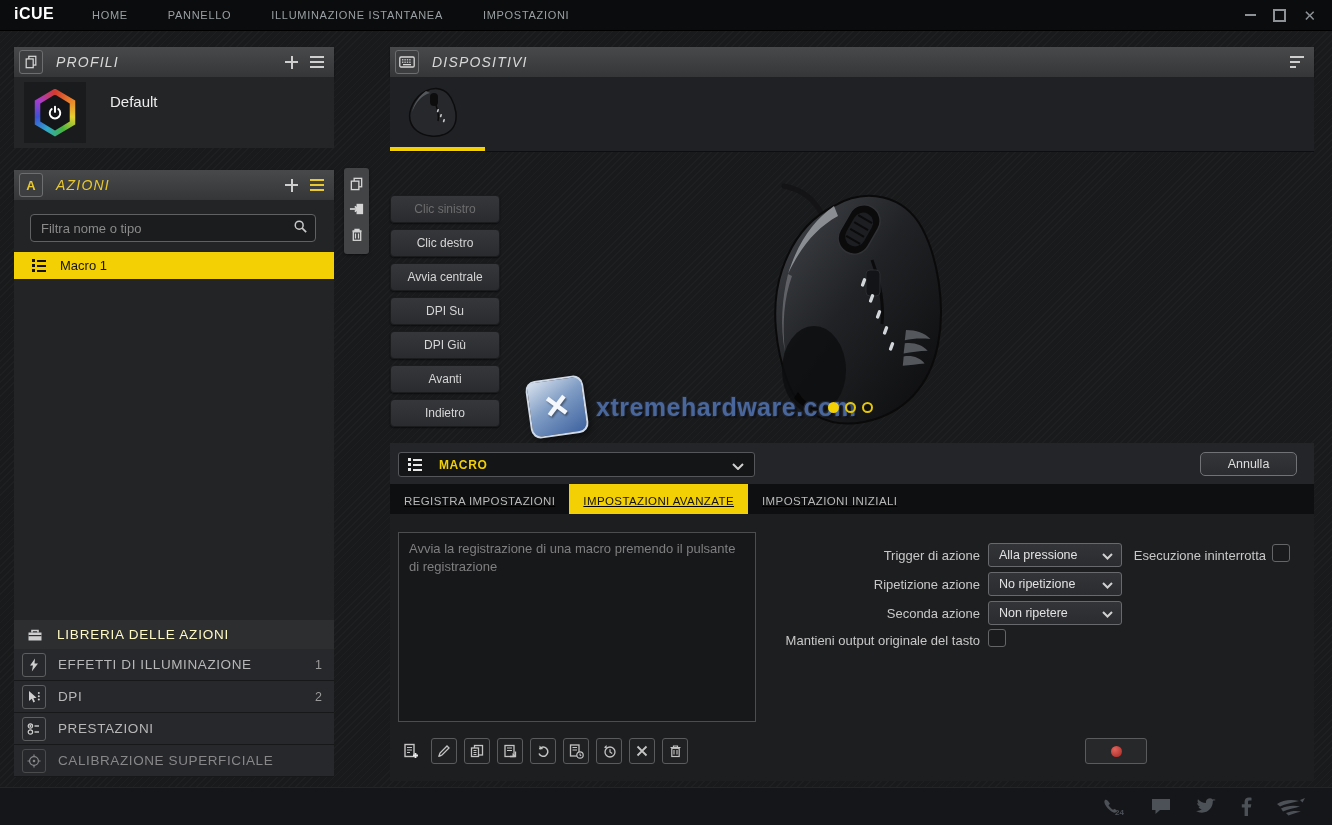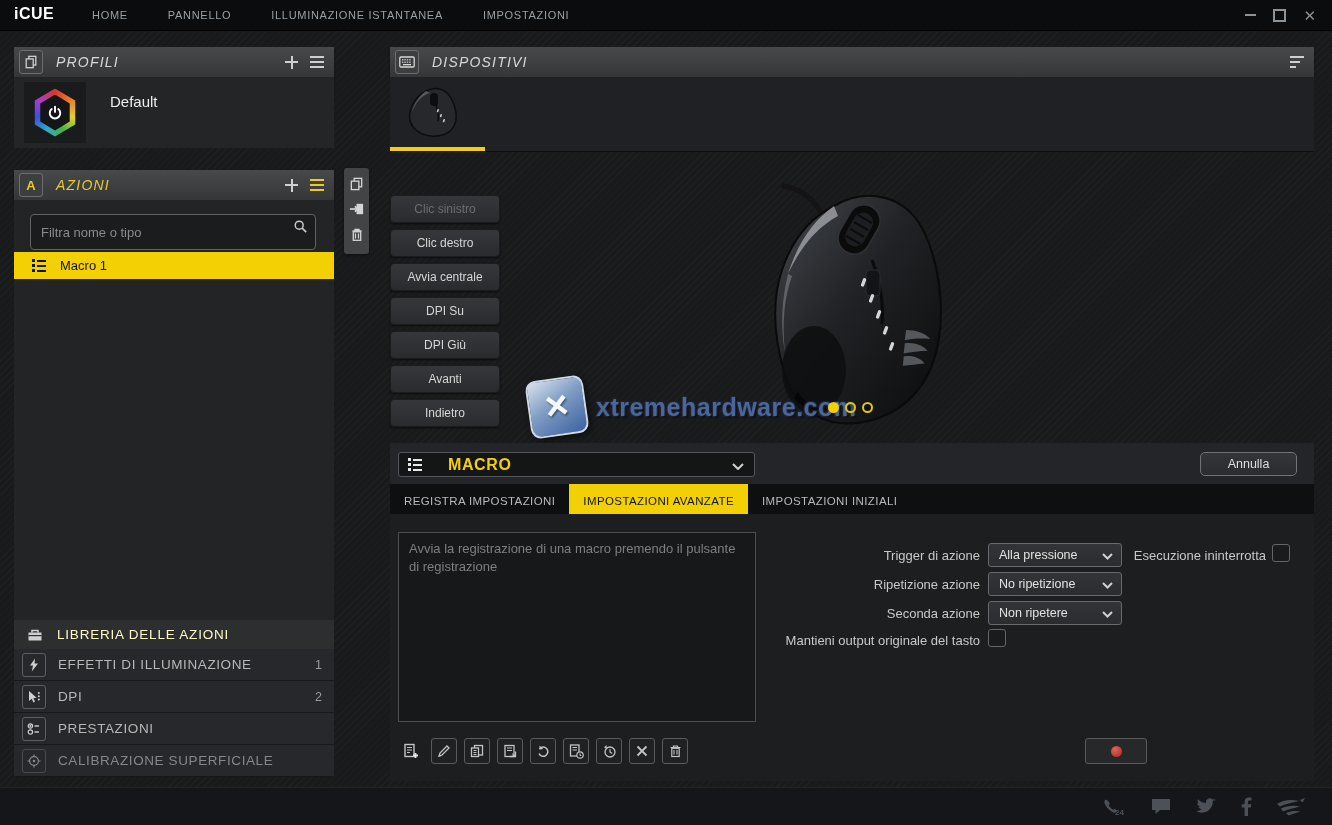--- a/index.html
+++ b/index.html
@@ -41,21 +41,21 @@
   .profile-logo-box{position:absolute;left:10px;top:5px;width:62px;height:61px;background:#1a1b1d;
                     display:flex;align-items:center;justify-content:center;}
   .hex-outer{width:44px;height:48px;clip-path:polygon(50% 0,96% 25%,96% 75%,50% 100%,4% 75%,4% 25%);
              background:conic-gradient(#d33a2f,#e8812b,#e6d12f,#46b43c,#2fa9c9,#3c51d6,#a83ccc,#d33a2f);
              display:flex;align-items:center;justify-content:center;}
   .hex-inner{width:32px;height:36px;clip-path:polygon(50% 0,96% 25%,96% 75%,50% 100%,4% 75%,4% 25%);
              background:#141518;display:flex;align-items:center;justify-content:center;}
   .profile-name{position:absolute;left:96px;top:16px;color:#ececec;font-size:15px;}
 
   .actions-body{position:absolute;left:14px;top:200px;width:320px;height:420px;background:#232426;}
-  .filter-wrap{position:absolute;left:16px;top:14px;width:286px;height:36px;}
+  .filter-wrap{position:absolute;left:16px;top:14px;width:286px;height:28px;}
   .filter-input{width:100%;height:100%;box-sizing:border-box;background:#1b1c1e;border:1px solid #606163;
                 border-radius:4px;color:#c9c9c9;font-size:13px;padding:0 30px 0 10px;outline:none;
                 font-family:"Liberation Sans",sans-serif;}
   .filter-input::placeholder{color:#8a8a8a;}
   .search-ic{position:absolute;right:8px;top:5px;}
   .action-row{position:absolute;left:0;top:52px;width:320px;height:27px;background:#f3d003;
               display:flex;align-items:center;color:#141414;font-size:13px;}
   .mlist-ic{margin-left:18px;margin-right:14px;display:flex;flex-direction:column;gap:2px;}
   .mlist-ic i{display:flex;align-items:center;gap:2px;}
   .mlist-ic b{width:3px;height:3px;background:#141414;}
@@ -98,31 +98,31 @@
            background:linear-gradient(150deg,#d9e2ee,#7f9cc4 45%,#3d62a0);border:2px solid #cfd9e8;
            box-shadow:2px 3px 6px rgba(0,0,0,.5);display:flex;align-items:center;justify-content:center;}
   .wm-x{color:#f4f7fb;font-size:40px;font-weight:bold;line-height:1;transform:translateY(-2px);text-shadow:1px 2px 2px rgba(0,0,0,.4);}
   .wm-text{margin-left:10px;font-size:25px;font-weight:bold;color:#49679c;letter-spacing:0.5px;
            text-shadow:-1px -1px 0 #20242c,1px -1px 0 #20242c,-1px 1px 0 #20242c,2px 2px 1px #11131a;}
 
   
   .macro-bar{position:absolute;left:390px;top:443px;width:924px;height:41px;background:#232528;border-bottom:1px solid #101113;}
   .macro-select{position:absolute;left:8px;top:9px;width:357px;height:25px;background:#141517;
                 border:1px solid #55565a;border-radius:3px;box-sizing:border-box;display:flex;align-items:center;cursor:pointer;}
-  .macro-select .lbl{margin-left:26px;color:#f3d003;font-size:16px;font-weight:bold;letter-spacing:0.6px;}
+  .macro-select .lbl{margin-left:17px;color:#f3d003;font-size:12px;font-weight:bold;letter-spacing:0.6px;}
   .macro-select .chev{margin-left:auto;margin-right:10px;}
   .wlist-ic{margin-left:9px;display:flex;flex-direction:column;gap:2px;}
   .wlist-ic i{display:flex;align-items:center;gap:2px;}
   .wlist-ic b{width:3px;height:3px;background:#e8e8e8;}
   .wlist-ic s{width:9px;height:2px;background:#e8e8e8;}
   .cancel-btn{position:absolute;left:810px;top:9px;width:97px;height:24px;border:1px solid #717275;border-radius:5px;
               background:linear-gradient(#343538,#2b2c2f);box-sizing:border-box;display:flex;align-items:center;justify-content:center;
               color:#dedede;font-size:12.5px;cursor:pointer;}
 
-  .tabs{position:absolute;left:390px;top:484px;width:924px;height:34px;background:#0e0f10;display:flex;}
+  .tabs{position:absolute;left:390px;top:484px;width:924px;height:34px;background:#0e0f10;display:flex;text-decoration:underline;}
   .tab{height:100%;padding:0 14px;display:flex;align-items:center;color:#b9b9b9;font-size:11.5px;
        letter-spacing:0.4px;cursor:pointer;}
   .tab.active{background:#f3d003;color:#141414;}
 
   .content{position:absolute;left:390px;top:514px;width:924px;height:267px;background:#1d1e20;}
   .macro-editor{position:absolute;left:8px;top:18px;width:358px;height:190px;box-sizing:border-box;
                 background:#17181a;border:1px solid #4c4d4f;color:#c9c9c9;font-size:13px;line-height:1.4;
                 padding:7px 10px;resize:none;outline:none;font-family:"Liberation Sans",sans-serif;}
   .macro-editor::placeholder{color:#7f7f80;}
 

